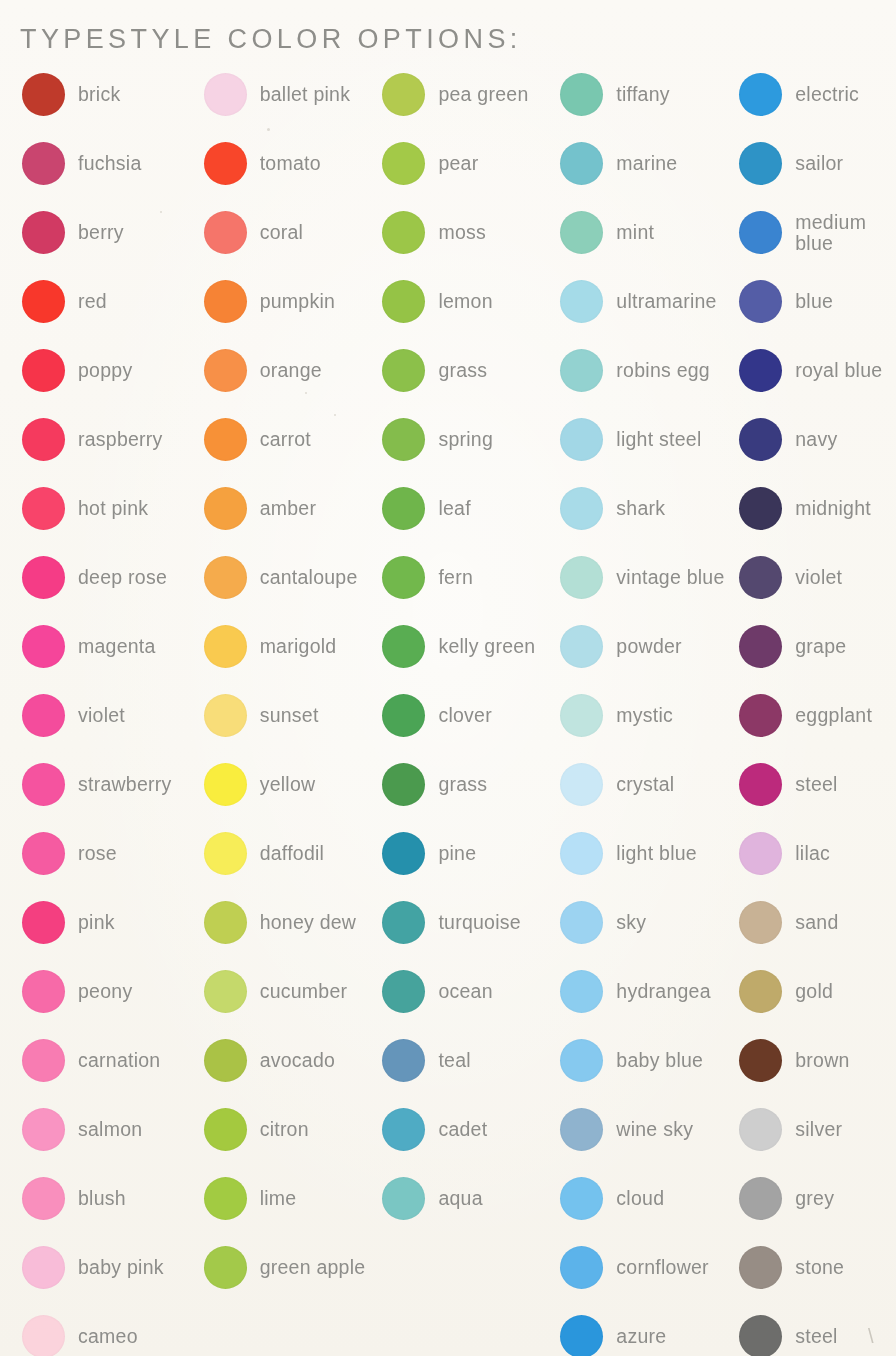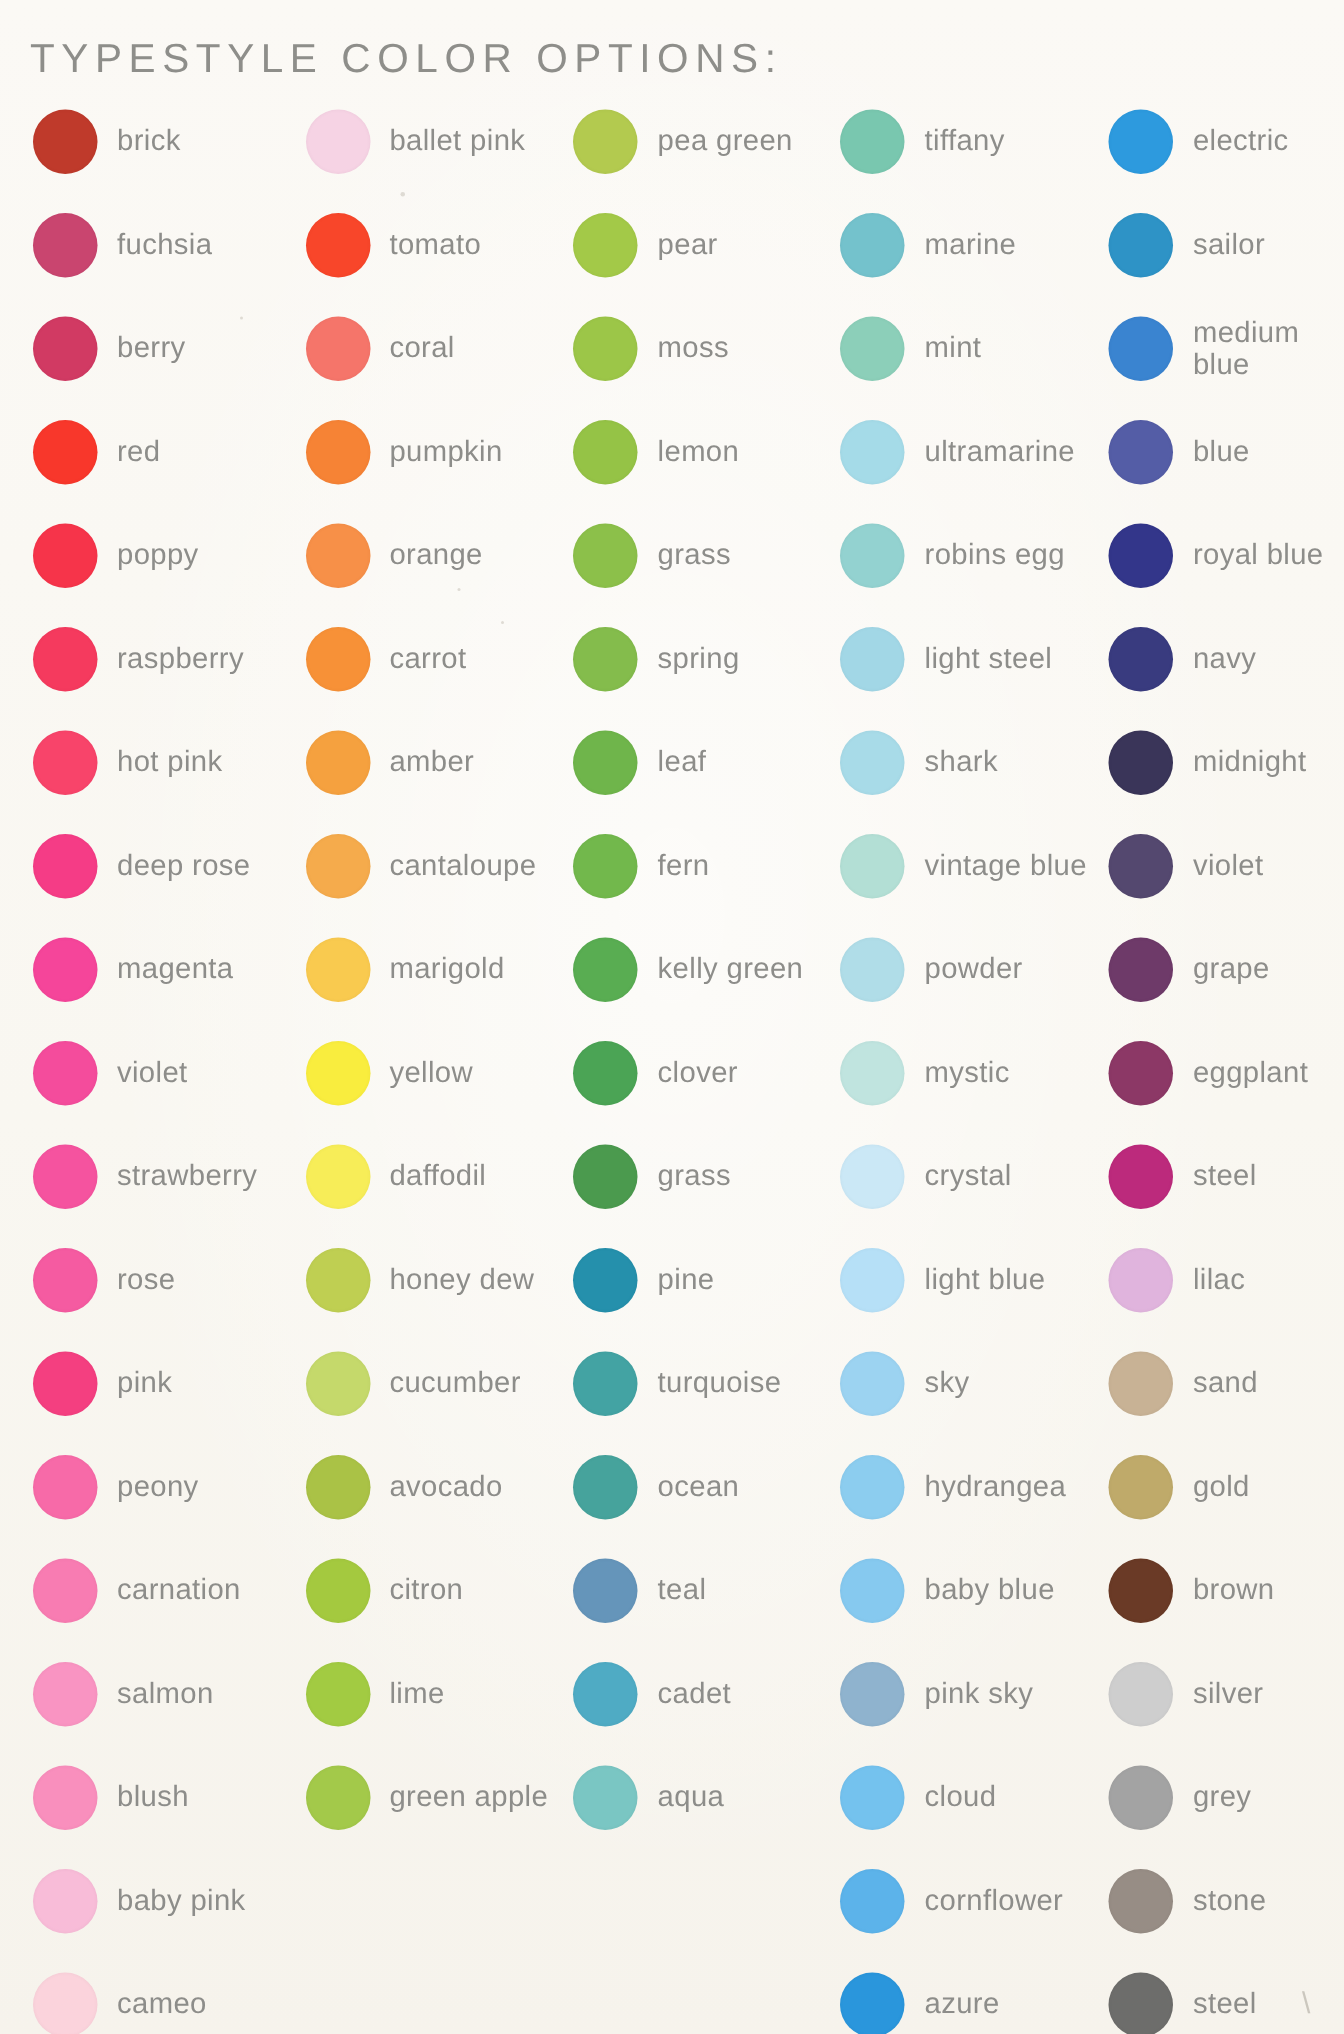--- a/index.html
+++ b/index.html
@@ -214,20 +214,24 @@
         </div>
         <div class="swatch-row">
           <span class="dot" style="background: rgb(245, 171, 76);"></span>
           <span class="dot-label">cantaloupe</span>
         </div>
         <div class="swatch-row">
           <span class="dot" style="background: rgb(249, 202, 79);"></span>
           <span class="dot-label">marigold</span>
         </div>
         <div class="swatch-row">
+          <span class="dot" style="background: rgb(248, 221, 121);"></span>
+          <span class="dot-label">sunset</span>
+        </div>
+        <div class="swatch-row">
           <span class="dot" style="background: rgb(249, 237, 62);"></span>
           <span class="dot-label">yellow</span>
         </div>
         <div class="swatch-row">
           <span class="dot" style="background: rgb(247, 237, 88);"></span>
           <span class="dot-label">daffodil</span>
         </div>
         <div class="swatch-row">
           <span class="dot" style="background: rgb(191, 207, 82);"></span>
           <span class="dot-label">honey dew</span>
@@ -379,21 +383,21 @@
         <div class="swatch-row">
           <span class="dot" style="background: rgb(140, 205, 239);"></span>
           <span class="dot-label">hydrangea</span>
         </div>
         <div class="swatch-row">
           <span class="dot" style="background: rgb(134, 201, 239);"></span>
           <span class="dot-label">baby blue</span>
         </div>
         <div class="swatch-row">
           <span class="dot" style="background: rgb(143, 179, 206);"></span>
-          <span class="dot-label">pink sky</span>
+          <span class="dot-label">wine sky</span>
         </div>
         <div class="swatch-row">
           <span class="dot" style="background: rgb(116, 194, 238);"></span>
           <span class="dot-label">cloud</span>
         </div>
         <div class="swatch-row">
           <span class="dot" style="background: rgb(92, 179, 234);"></span>
           <span class="dot-label">cornflower</span>
         </div>
         <div class="swatch-row">

